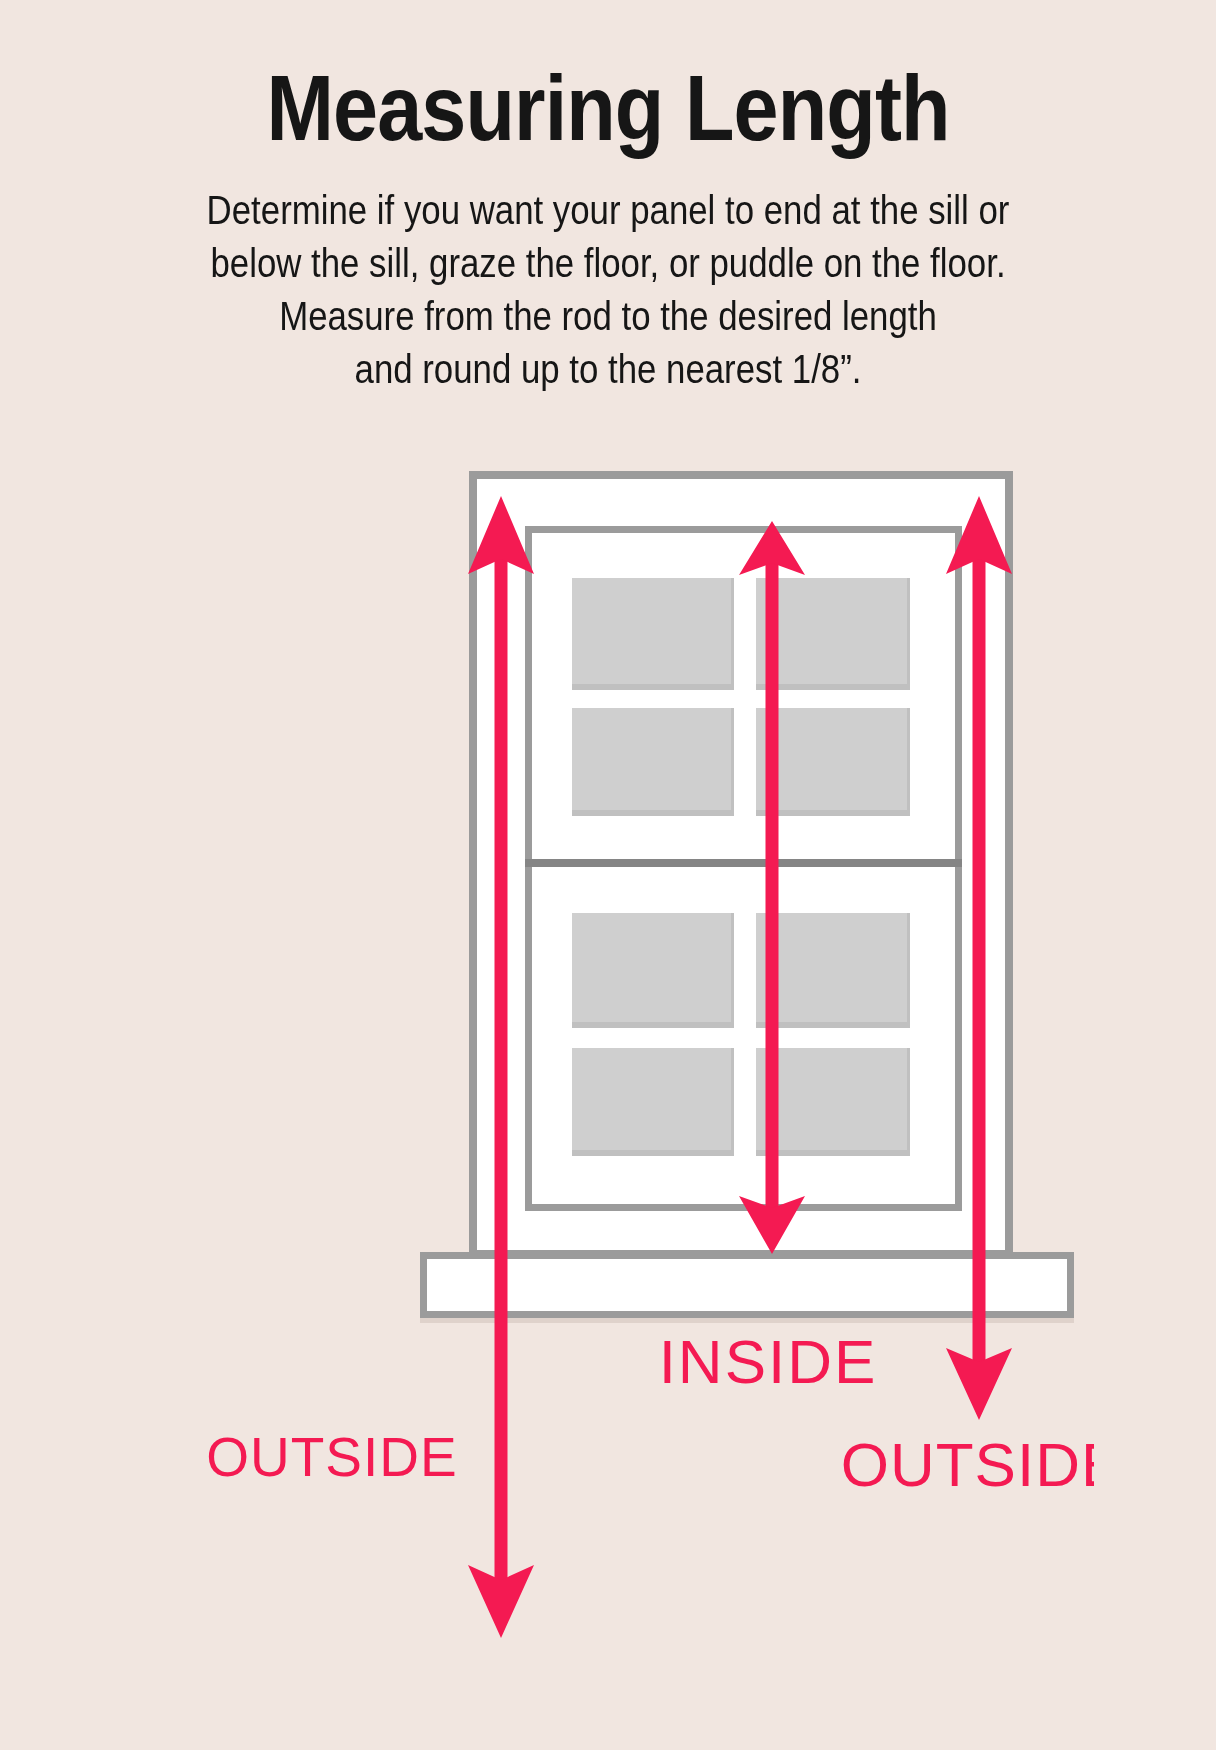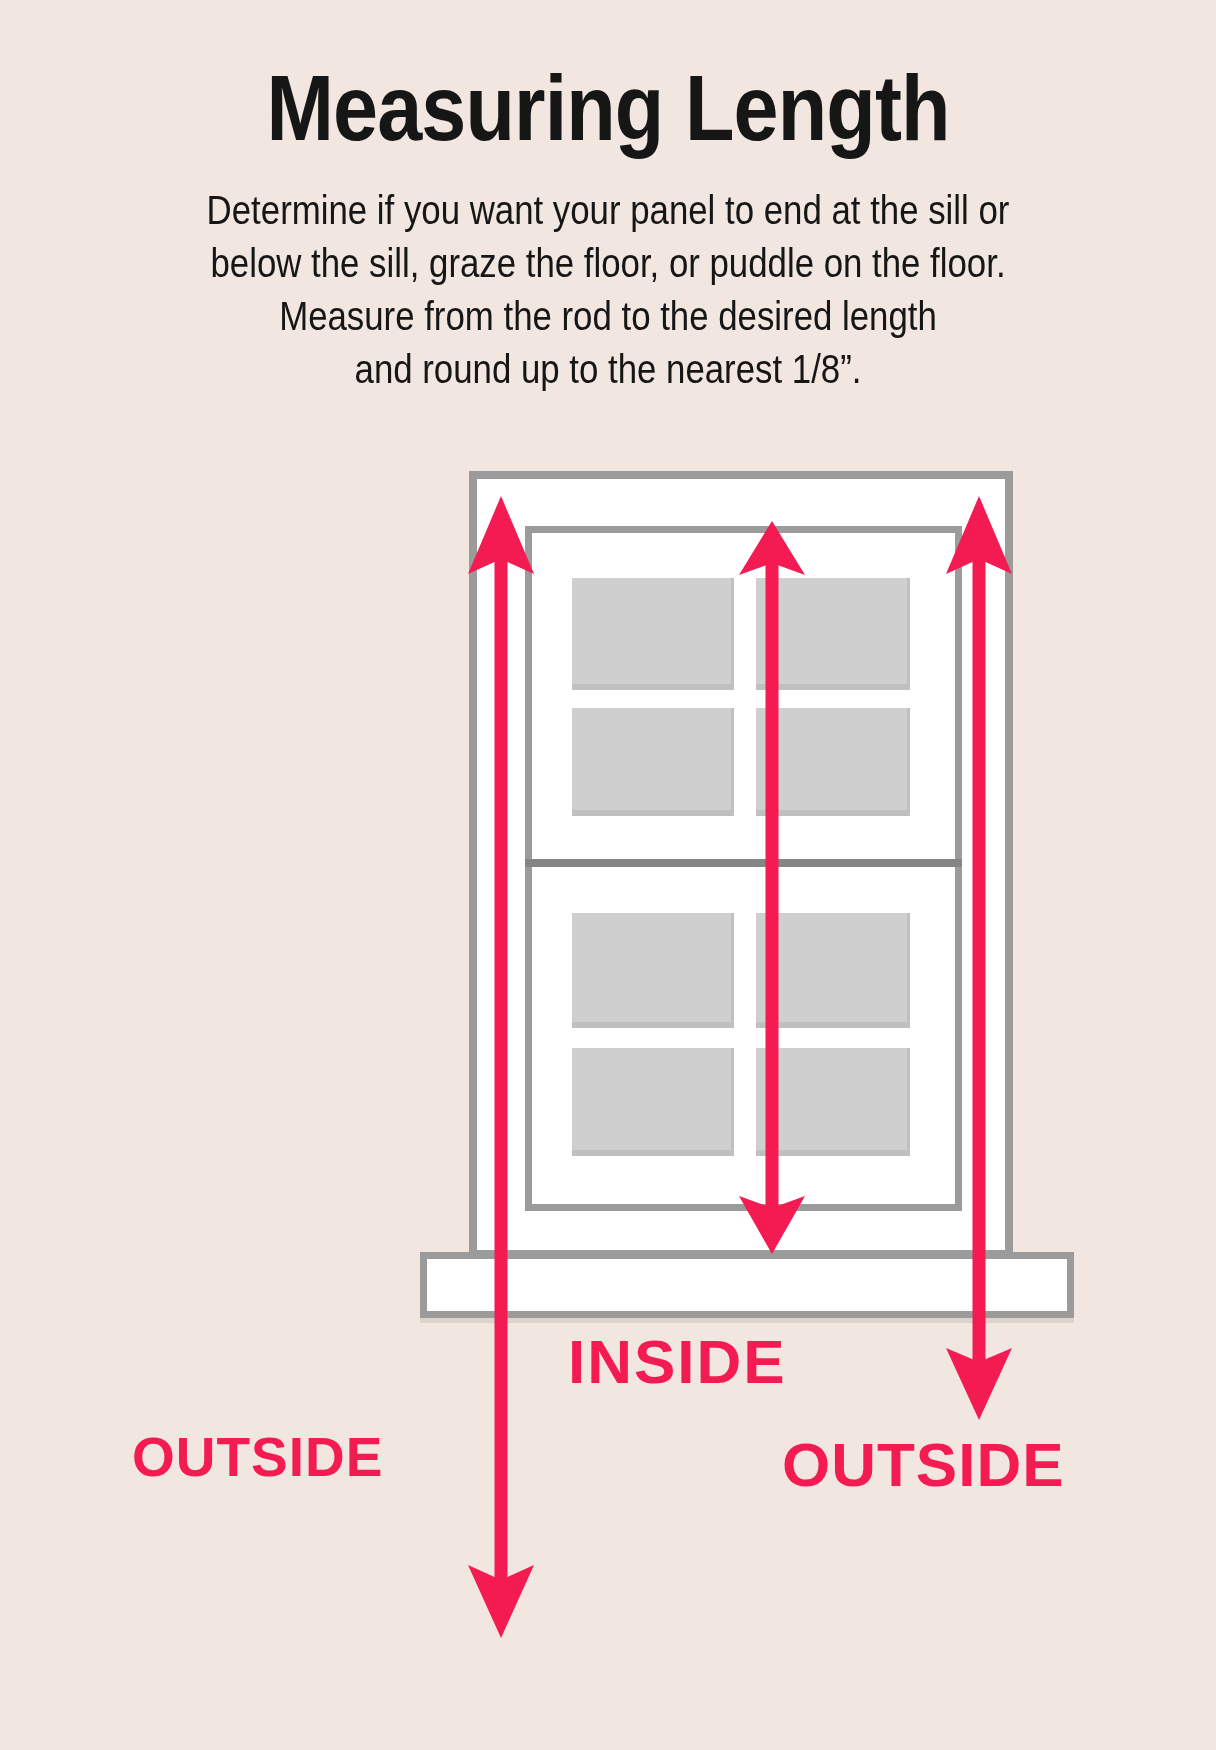--- a/index.html
+++ b/index.html
@@ -53,21 +53,21 @@
   }
   .sill {
     position: absolute; left: 298px; top: 1244px; width: 654px; height: 66px;
     background: #ffffff; border: 7px solid var(--frame-border, #9B9B9B);
     box-shadow: 0 5px 0 rgba(120,100,90,0.15);
   }
   .arrows { position: absolute; left: 0; top: 0; width: 1216px; height: 1750px; }
   .arrow-fill { fill: var(--accent, #F41A52); }
   .label {
     position: absolute; color: var(--accent, #F41A52);
-    font-weight: 700; text-align: left;
+    font-weight: 400; text-align: center;
   }
   .label-inside  { left: 446px; width: 400px; top: 1318px; font-size: 62px; letter-spacing: 2px; }
   .label-outside { left: 660px; width: 400px; top: 1421px; font-size: 62px; letter-spacing: 1px; }
   .label-otf     { left: 10px;  width: 400px; top: 1421px; font-size: 55px; line-height: 57px; letter-spacing: 1px; }
 </style>
 </head>
 <body>
 
 <div class="canvas">
 

